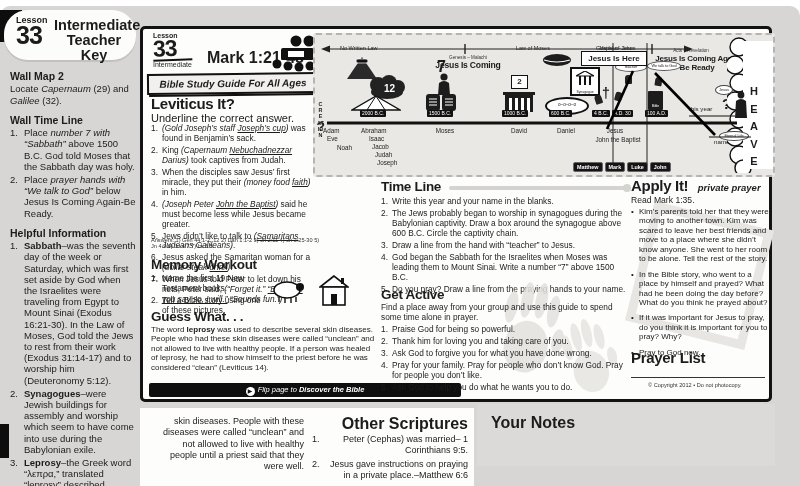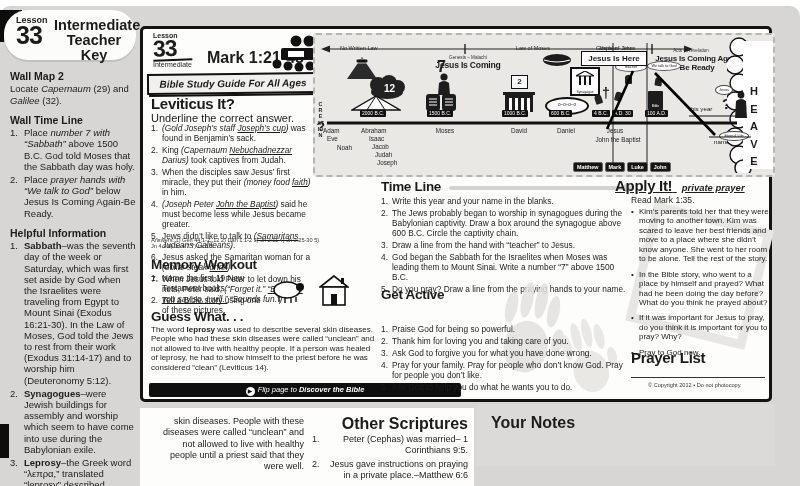--- a/index.html
+++ b/index.html
@@ -354,31 +354,32 @@
       <ellipse cx="17" cy="33" rx="11" ry="13"></ellipse>
       <ellipse cx="6" cy="15" rx="3" ry="8"></ellipse>
         <ellipse cx="13" cy="10" rx="3" ry="9"></ellipse>
       <ellipse cx="20" cy="9" rx="3" ry="9"></ellipse>
         <ellipse cx="27" cy="13" rx="3" ry="8"></ellipse>
       <ellipse cx="32" cy="27" rx="3" ry="6"></ellipse>
     </g>
   </svg>
 
   <div class="abs h2" style="left:238px;top:258px;">Get Active</div>
+  <div class="abs body-s" style="left:238px;top:274px;width:246px;">Find a place away from your group and use this guide to spend some time alone in prayer.</div>
   <ol class="num-s abs" style="left:238px;top:296px;width:246px;">
 
   <li><span>Praise God for being so powerful.</span></li>
       <li><span>Thank him for loving you and taking care of you.</span></li>
       <li><span>Ask God to forgive you for what you have done wrong.</span></li>
       <li><span>Pray for your family. Pray for people who don’t know God. Pray for people you don’t like.</span></li>
       <li><span>Ask God to help you do what he wants you to do.</span></li>
     </ol>
 
   <div class="deco" style="left:495px;top:185px;"></div>
-  <div class="abs" style="left:472px;top:148px;text-decoration:underline;">
+  <div class="abs" style="left:488px;top:148px;">
     <span class="h1">Apply It!</span>
     <span class="b i" style="font-size:9.5px;margin-left:5px;">private prayer</span>
   </div>
   <div class="abs" style="left:488px;top:166px;font-size:8.6px;">Read Mark 1:35.</div>
   <ul class="abs" style="left:488px;top:178px;width:140px;margin:0;padding:0;list-style:none;font-size:8px;line-height:1.18;">
 
   <li style="position:relative;padding-left:8px;margin-bottom:6px;"><span style="position:absolute;left:0;">•</span><span>Kim’s parents told her that they were moving to another town. Kim was scared to leave her best friends and move to a place where she didn’t know anyone. She went to her room to be alone. Tell the rest of the story.</span></li>
       <li style="position:relative;padding-left:8px;margin-bottom:6px;"><span style="position:absolute;left:0;">•</span><span>In the Bible story, who went to a place by himself and prayed? What had he been doing the day before? What do you think he prayed about?</span></li>
       <li style="position:relative;padding-left:8px;margin-bottom:6px;"><span style="position:absolute;left:0;">•</span><span>If it was important for Jesus to pray, do you think it is important for you to pray? Why?</span></li>
       <li style="position:relative;padding-left:8px;margin-bottom:6px;"><span style="position:absolute;left:0;">•</span><span>Pray to God now.</span></li>

